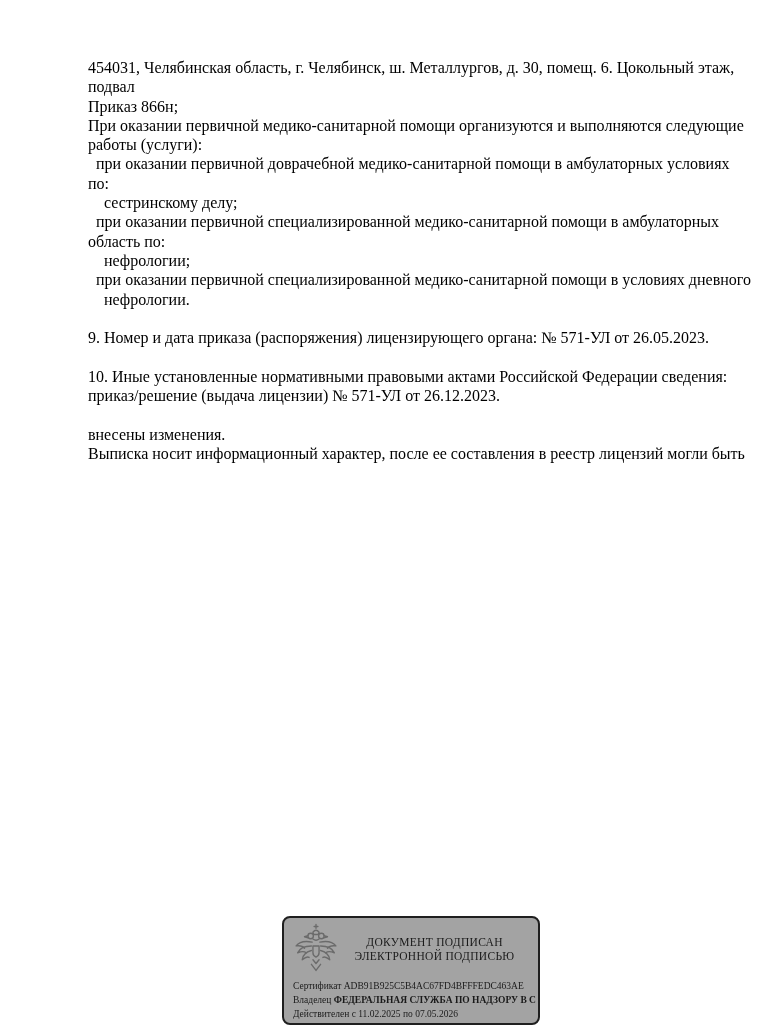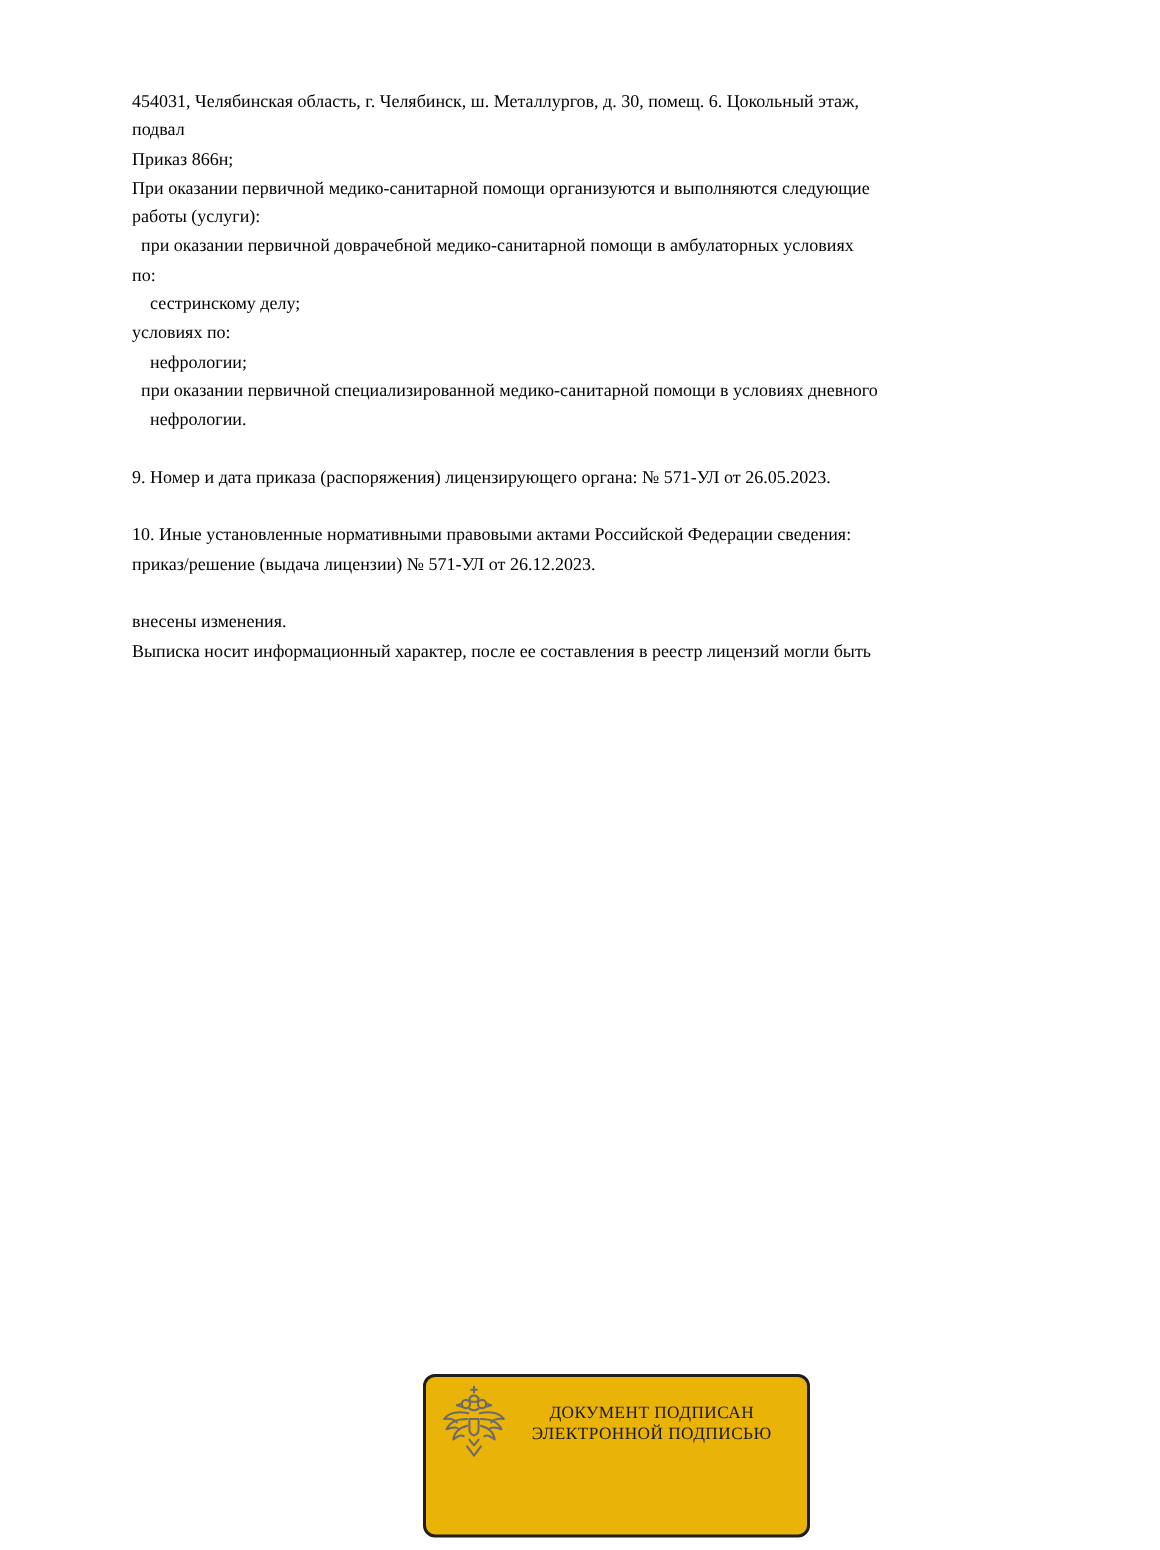--- a/index.html
+++ b/index.html
@@ -14,37 +14,37 @@
     background: #ffffff;
     overflow: hidden;
     font-family: "Liberation Serif", serif;
     color: #000000;
   }
   .doc-text {
     position: absolute;
     left: 88px;
     top: 58px;
     width: 640px;
-    font-size: 12px;
+    font-size: 16px;
     line-height: 19.3px;
   }
   .line {
     white-space: pre;
     height: 19.3px;
   }
   .stamp {
     position: absolute;
     left: 282px;
     top: 916px;
     width: 258px;
     height: 109px;
     box-sizing: border-box;
     border: 2px solid #1f1f1f;
     border-radius: 8px;
-    background: #eab308;
+    background: #a3a3a3;
     overflow: hidden;
   }
   .stamp-top {
     display: flex;
     align-items: center;
     height: 56px;
     box-sizing: border-box;
     padding: 5px 8px 0 9px;
   }
   .emblem {
@@ -84,21 +84,22 @@
 
   <div class="doc-text">
     <div class="line">454031, Челябинская область, г. Челябинск, ш. Металлургов, д. 30, помещ. 6. Цокольный этаж,</div>
     <div class="line">подвал</div>
     <div class="line">Приказ 866н;</div>
     <div class="line">При оказании первичной медико-санитарной помощи организуются и выполняются следующие</div>
     <div class="line">работы (услуги):</div>
     <div class="line">  при оказании первичной доврачебной медико-санитарной помощи в амбулаторных условиях</div>
     <div class="line">по:</div>
     <div class="line">    сестринскому делу;</div>
-    <div class="line">условиях по:</div>
+    <div class="line">  при оказании первичной специализированной медико-санитарной помощи в амбулаторных</div>
+    <div class="line">область по:</div>
     <div class="line">    нефрологии;</div>
     <div class="line">  при оказании первичной специализированной медико-санитарной помощи в условиях дневного</div>
     <div class="line">    нефрологии.</div>
     <div class="line"></div>
     <div class="line">9. Номер и дата приказа (распоряжения) лицензирующего органа: № 571-УЛ от 26.05.2023.</div>
     <div class="line"></div>
     <div class="line">10. Иные установленные нормативными правовыми актами Российской Федерации сведения:</div>
     <div class="line">приказ/решение (выдача лицензии) № 571-УЛ от 26.12.2023.</div>
     <div class="line"></div>
     <div class="line">внесены изменения.</div>
@@ -126,15 +127,20 @@
             <path d="M26 30 h8 v9 q0 4 -4 5.5 q-4 -1.5 -4 -5.5 z"></path>
             <path d="M26 48 l4 5 l4 -5 M24 54 l6 8 l6 -8"></path>
           </g>
         </svg>
       </div>
       <div class="stamp-title">
         <div>ДОКУМЕНТ ПОДПИСАН</div>
         <div>ЭЛЕКТРОННОЙ ПОДПИСЬЮ</div>
       </div>
     </div>
+    <div class="stamp-fields">
+      <div class="row"><span>Сертификат</span> <span>ADB91B925C5B4AC67FD4BFFFEDC463AE</span></div>
+      <div class="row"><span>Владелец</span> <span class="bold">ФЕДЕРАЛЬНАЯ СЛУЖБА ПО НАДЗОРУ В С</span></div>
+      <div class="row"><span>Действителен</span> <span>с 11.02.2025 по 07.05.2026</span></div>
+    </div>
   </div>
 
 </div>
 
 </body></html>

